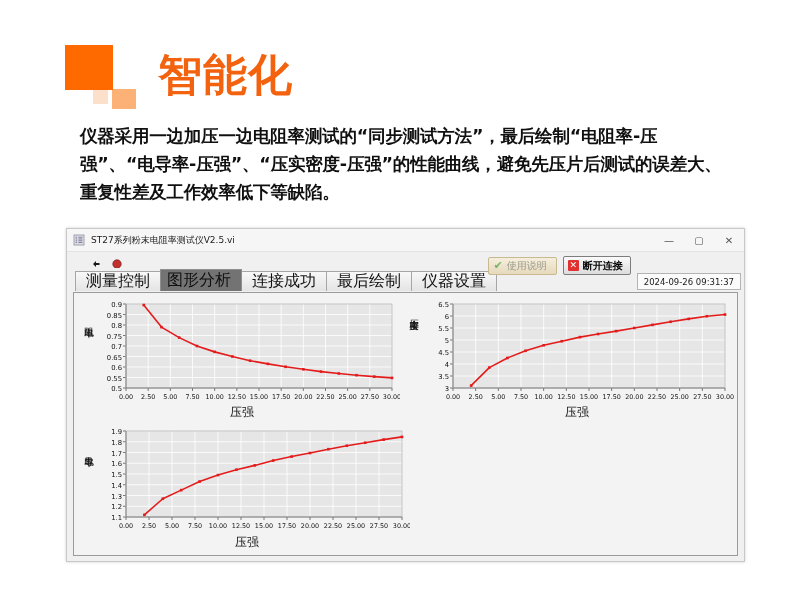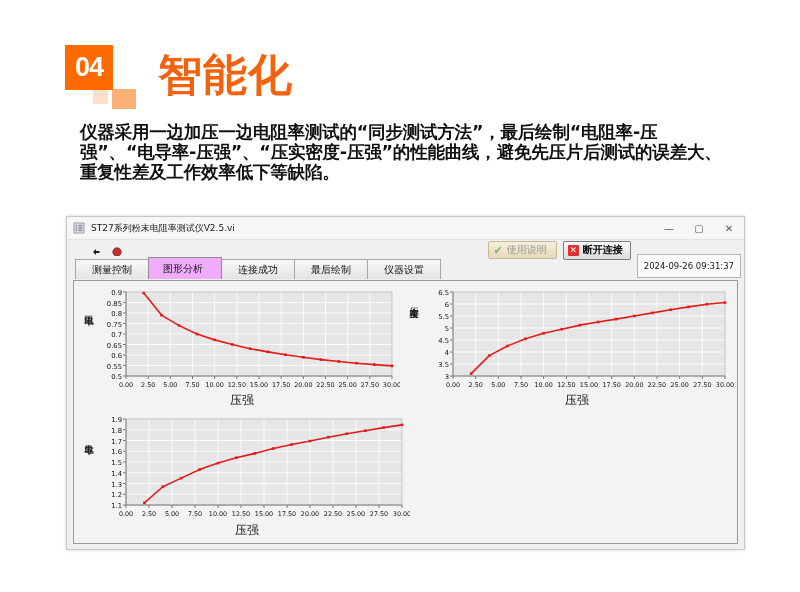--- a/index.html
+++ b/index.html
@@ -83,29 +83,29 @@
   }
 
   
   .paragraph {
     position: absolute;
     left: 80px; top: 122px;
     width: 650px;
     color: #101010;
     font-size: 17.5px;
     font-weight: bold;
-    line-height: 20px;
+    line-height: 28px;
     font-family: "DejaVu Sans", sans-serif;
     letter-spacing: -0.2px;
   }
 
   
   .app-window {
     position: absolute;
-    left: 66px; top: 216px;
+    left: 66px; top: 228px;
     width: 679px; height: 334px;
     background: #f0f0f0;
     border: 1px solid #c8c8c8;
     box-sizing: border-box;
     box-shadow: 0 0 3px rgba(0,0,0,0.18);
   }
   .titlebar {
     position: relative;
     height: 22px;
     background: #f6f6f6;
@@ -170,27 +170,27 @@
     height: 20px;
     min-width: 74px;
     padding: 0 10px;
     margin-right: -1px;
     background: linear-gradient(#f8f8f8,#e4e4e4);
     border: 1px solid #a6a6a6;
     border-bottom: none;
     display: flex;
     align-items: center;
     justify-content: center;
-    font-size: 10px;
+    font-size: 16px;
     color: #111;
     font-family: "DejaVu Sans", sans-serif;
     box-sizing: border-box;
   }
   .tab.active {
-    background: #f0abfc;
+    background: #737373;
     height: 22px;
     border-color: #8f8f8f;
     font-weight: normal;
     z-index: 3;
     position: relative;
     padding-left: 6px;
   }
 
   .tb-actions {
     position: absolute;
@@ -233,21 +233,21 @@
     width: 11px; height: 11px;
     background: #E03030;
     color: #fff;
     font-size: 9px;
     line-height: 11px;
     text-align: center;
     border-radius: 1px;
     font-family: "DejaVu Sans", sans-serif;
   }
   .ts-field {
-    height: 24px;
+    height: 17px;
     padding: 0 6px;
     background: #fbfbfb;
     border: 1px solid #b4b4b4;
     display: flex;
     align-items: center;
     font-size: 8.5px;
     color: #1a1a1a;
     font-family: "DejaVu Sans", sans-serif;
     box-sizing: border-box;
     margin-top: 32px;
@@ -289,21 +289,20 @@
 </style>
 </head>
 <body>
 
 <div class="slide-header">
 
   <div class="badge-wrap">
     <div class="badge-sq-lg"></div>
     <div class="badge-sq-sm"></div>
     <div class="badge-main"></div>
-    <div class="badge-num">04</div>
   </div>
 
   <div class="title-line">
     <span class="title-orange">智能化</span>
     <span class="title-gap"></span>
   </div>
 </div>
 
 <div class="paragraph">仪器采用一边加压一边电阻率测试的“同步测试方法”，最后绘制“电阻率-压强”、“电导率-压强”、“压实密度-压强”的性能曲线，避免先压片后测试的误差大、重复性差及工作效率低下等缺陷。</div>
 

